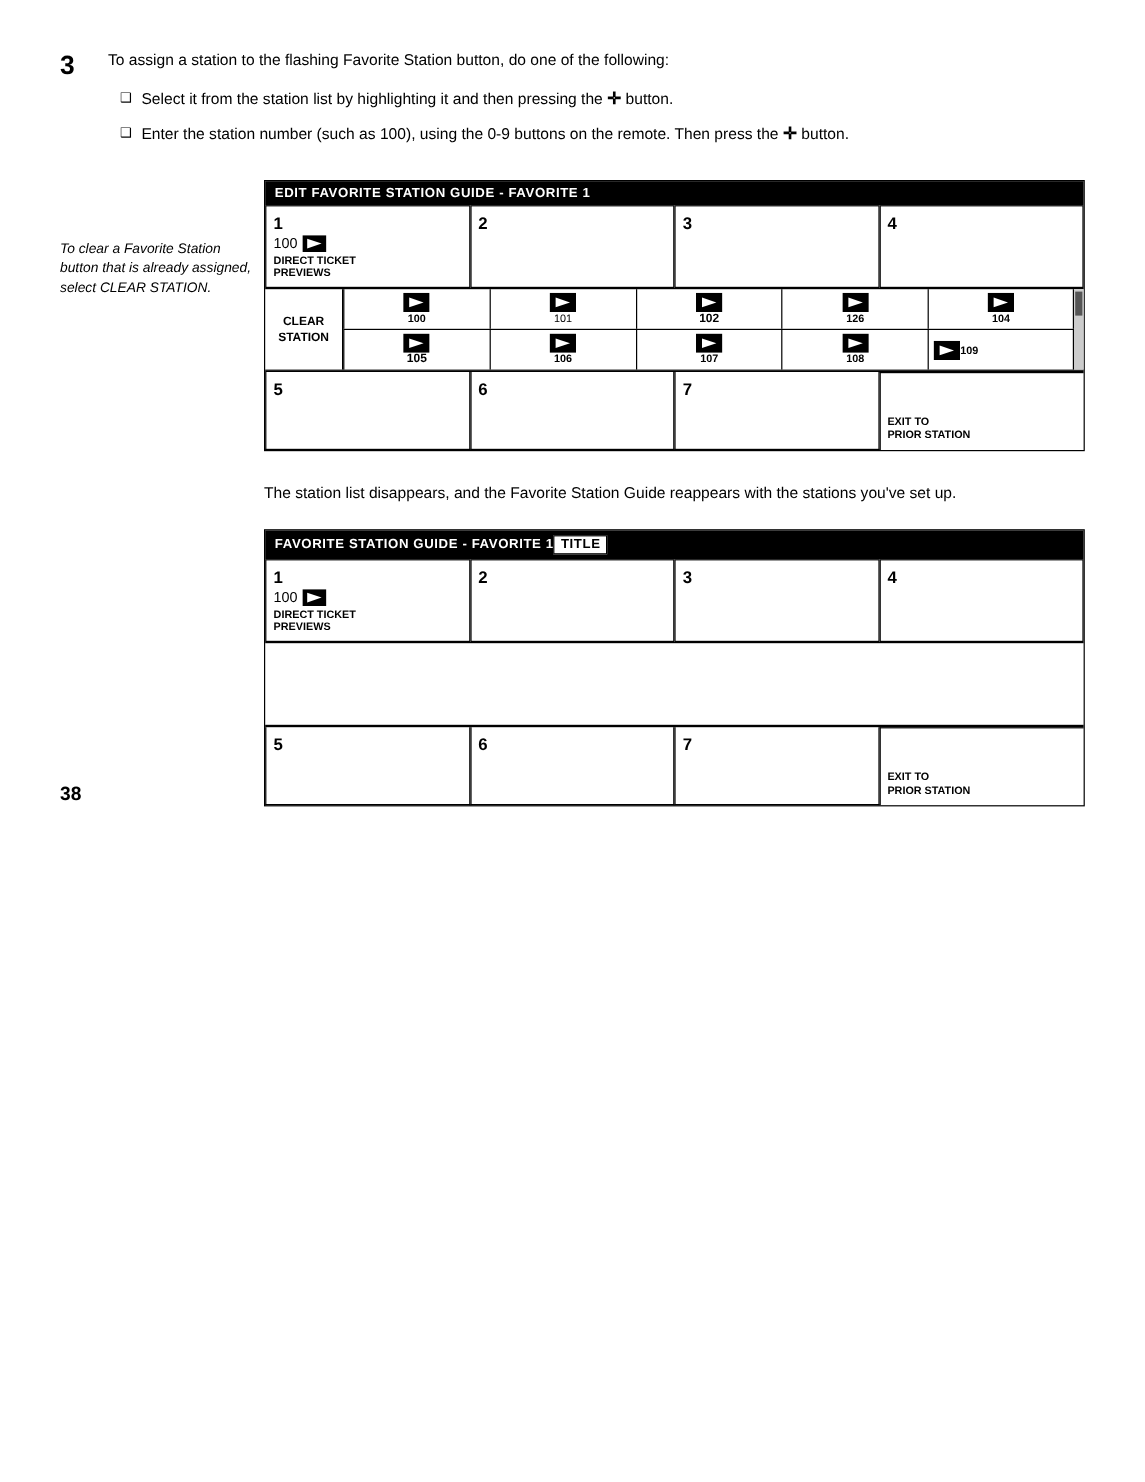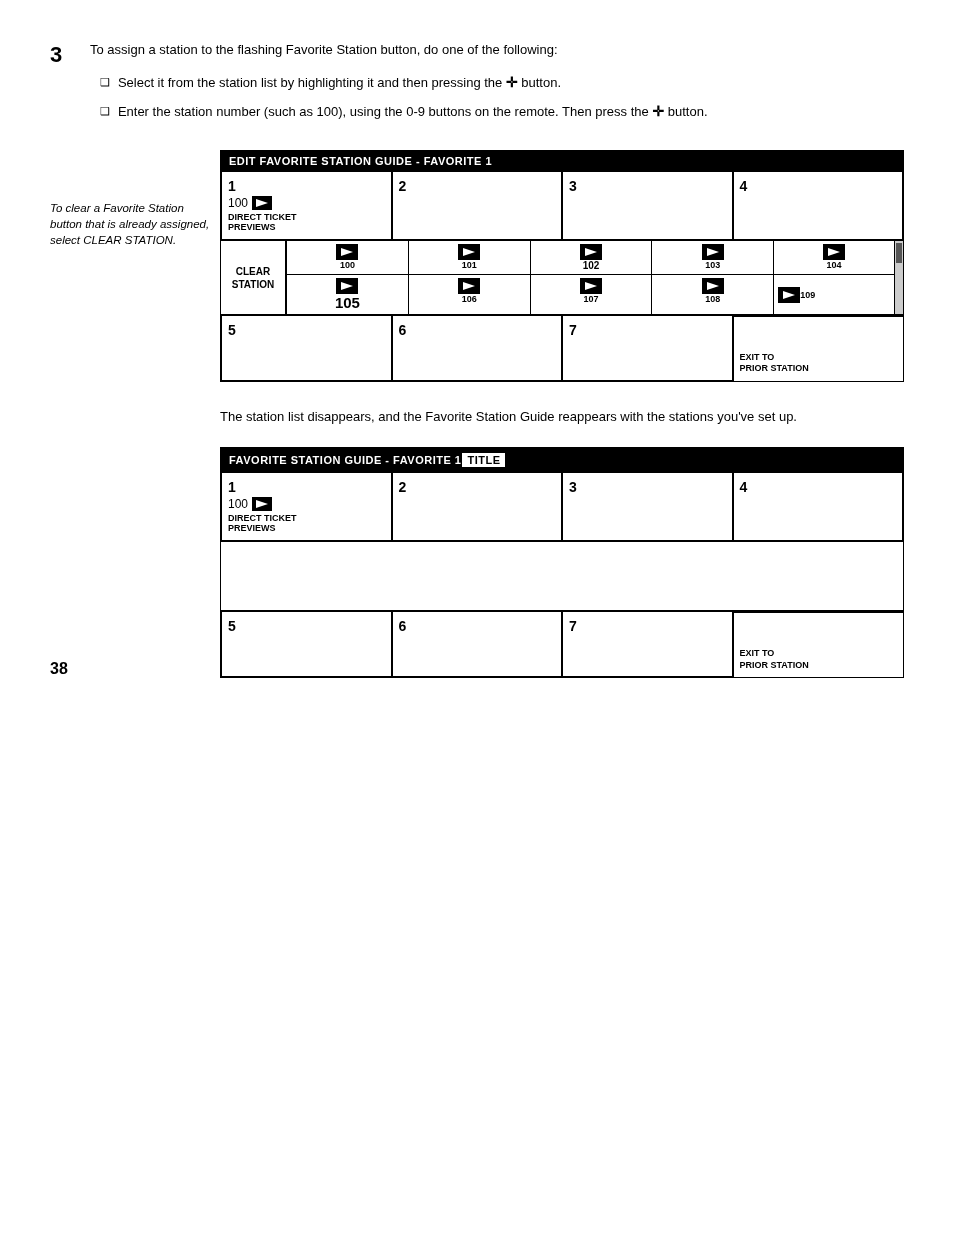--- a/index.html
+++ b/index.html
@@ -286,52 +286,52 @@
                   <rect width="22" height="16" fill="#000"></rect>
                   <polygon points="5,4 17,8 5,12" fill="#fff"></polygon>
                 </svg>
               <span style="font-size:9px;font-weight:bold;">100</span>
             </div>
             <div style="border-left:1px solid #000; padding:3px 4px; display:flex; flex-direction:column; align-items:center;">
               <svg viewBox="0 0 22 16" width="22" height="16">
                   <rect width="22" height="16" fill="#000"></rect>
                   <polygon points="5,4 17,8 5,12" fill="#fff"></polygon>
                 </svg>
-              <span style="font-size:9px;font-weight:bold;">101</span>
+              <span style="font-size:9px;font-weight:normal;">101</span>
             </div>
             <div style="border-left:1px solid #000; padding:3px 4px; display:flex; flex-direction:column; align-items:center;">
               <svg viewBox="0 0 22 16" width="22" height="16">
                   <rect width="22" height="16" fill="#000"></rect>
                   <polygon points="5,4 17,8 5,12" fill="#fff"></polygon>
                 </svg>
               <span style="font-size:10px;font-weight:bold;">102</span>
             </div>
             <div style="border-left:1px solid #000; padding:3px 4px; display:flex; flex-direction:column; align-items:center;">
               <svg viewBox="0 0 22 16" width="22" height="16">
                   <rect width="22" height="16" fill="#000"></rect>
                   <polygon points="5,4 17,8 5,12" fill="#fff"></polygon>
                 </svg>
-              <span style="font-size:9px;font-weight:bold;">103</span>
+              <span style="font-size:9px;font-weight:bold;">126</span>
             </div>
             <div style="border-left:1px solid #000; padding:3px 4px; display:flex; flex-direction:column; align-items:center; border-right:1px solid #000;">
               <svg viewBox="0 0 22 16" width="22" height="16">
                   <rect width="22" height="16" fill="#000"></rect>
                   <polygon points="5,4 17,8 5,12" fill="#fff"></polygon>
                 </svg>
               <span style="font-size:9px;font-weight:bold;">104</span>
             </div>
           </div>
 
           <div style="display:grid; grid-template-columns: repeat(5,1fr);">
             <div style="border-left:1px solid #000; padding:3px 4px; display:flex; flex-direction:column; align-items:center;">
               <svg viewBox="0 0 22 16" width="22" height="16">
                   <rect width="22" height="16" fill="#000"></rect>
                   <polygon points="5,4 17,8 5,12" fill="#fff"></polygon>
                 </svg>
-              <span style="font-size:15px;font-weight:bold;">105</span>
+              <span style="font-size:10px;font-weight:bold;">105</span>
             </div>
             <div style="border-left:1px solid #000; padding:3px 4px; display:flex; flex-direction:column; align-items:center;">
               <svg viewBox="0 0 22 16" width="22" height="16">
                   <rect width="22" height="16" fill="#000"></rect>
                   <polygon points="5,4 17,8 5,12" fill="#fff"></polygon>
                 </svg>
               <span style="font-size:9px;font-weight:bold;">106</span>
             </div>
             <div style="border-left:1px solid #000; padding:3px 4px; display:flex; flex-direction:column; align-items:center;">
               <svg viewBox="0 0 22 16" width="22" height="16">

